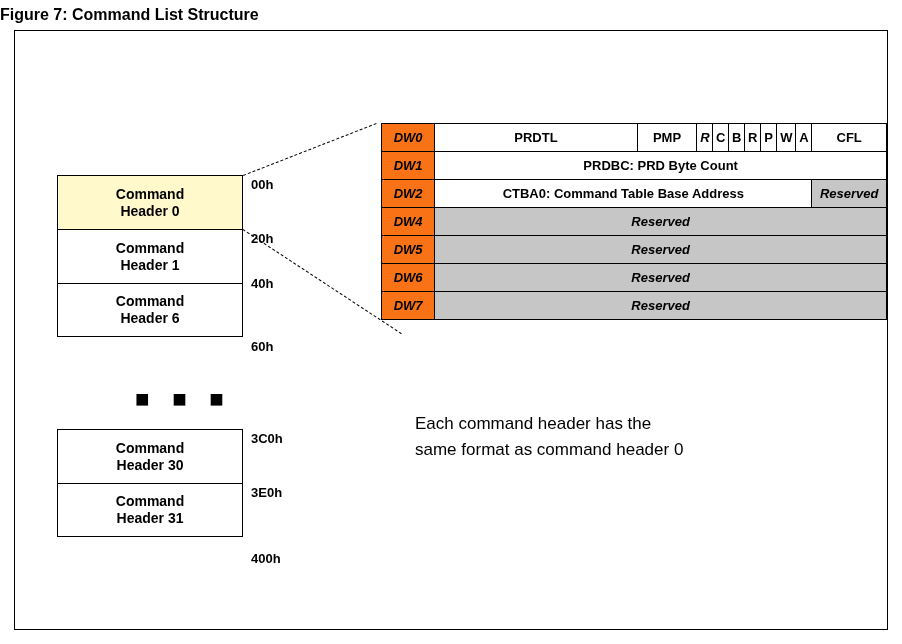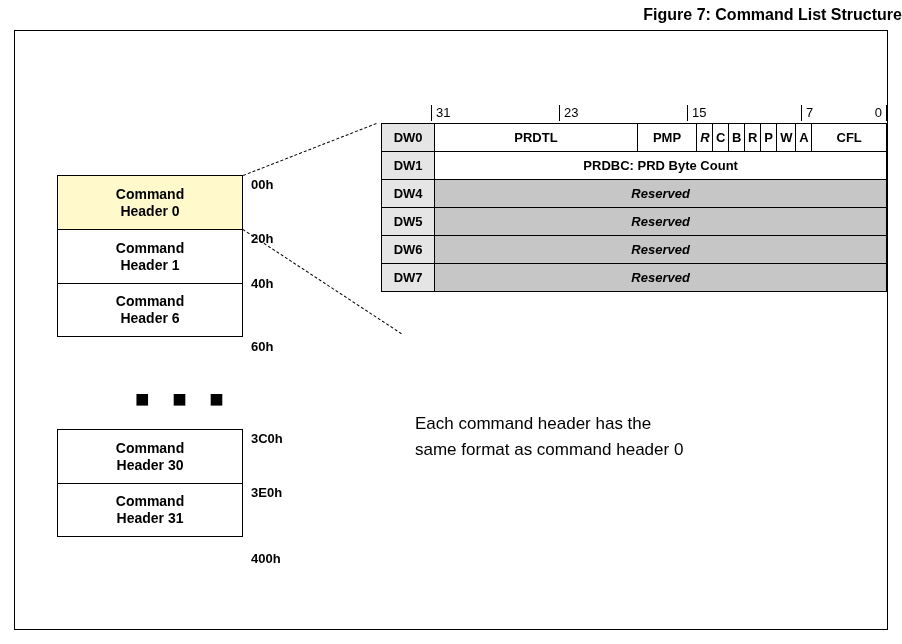--- a/index.html
+++ b/index.html
@@ -6,21 +6,21 @@
   body {
     font-family: Arial, Helvetica, sans-serif;
     font-size: 14px;
     color: #000;
     background: #fff;
     width: 902px;
     height: 644px;
     position: relative;
   }
   .figure-title {
-    text-align: right;
+    text-align: left;
     font-weight: bold;
     font-size: 16px;
     padding: 6px 0 4px 0;
   }
   .outer-box {
     position: absolute;
     left: 14px;
     top: 30px;
     width: 874px;
     height: 600px;
@@ -114,21 +114,22 @@
   .dw-table td {
     border: 1px solid #000;
     height: 28px;
     text-align: center;
     vertical-align: middle;
     font-size: 13px;
     font-weight: bold;
     padding: 0 2px;
   }
   .dw-hdr {
-    background: #e5e5e5;
+    background: #f97316;
+    font-style: italic;
     width: 50px;
   }
   .reserved { background: #c6c6c6; font-style: italic; }
   .note {
     position: absolute;
     left: 400px;
     top: 380px;
     font-size: 17px;
     line-height: 1.5;
   }
@@ -183,27 +184,20 @@
       <span>Command</span>
       <span>Header 31</span>
     </div>
   </div>
   <div class="offset-col" style="left:236px; top:398px;">
     <div class="offset-label" style="top:2px;">3C0h</div>
     <div class="offset-label" style="top:56px;">3E0h</div>
     <div class="offset-label" style="top:110px;margin-top:12px;">400h</div>
   </div>
 
-  <div class="bit-scale">
-    <div class="bit-tick" style="left:0px;">31</div>
-    <div class="bit-tick" style="left:128px;">23</div>
-    <div class="bit-tick" style="left:256px;">15</div>
-    <div class="bit-tick" style="left:370px;">7</div>
-    <div class="bit-right">0</div>
-  </div>
 
   <table class="dw-table">
 
     <tbody>
         <tr>
       <td class="dw-hdr">DW0</td>
       <td style="width:190px;margin-left:48px;">PRDTL</td>
       <td style="width:56px;">PMP</td>
       <td style="width:15px; font-style:italic;">R</td>
       <td style="width:15px;">C</td>
@@ -213,20 +207,25 @@
       <td style="width:18px;">W</td>
       <td style="width:15px;">A</td>
       <td style="width:70px;">CFL</td>
     </tr>
 
     <tr>
       <td class="dw-hdr">DW1</td>
       <td colspan="10">PRDBC: PRD Byte Count</td>
     </tr>
 
+    <tr>
+      <td class="dw-hdr">DW2</td>
+      <td colspan="9">CTBA0: Command Table Base Address</td>
+      <td class="reserved">Reserved</td>
+    </tr>
 
 
     <tr>
       <td class="dw-hdr">DW4</td>
       <td colspan="10" class="reserved">Reserved</td>
     </tr>
     <tr>
       <td class="dw-hdr">DW5</td>
       <td colspan="10" class="reserved">Reserved</td>
     </tr>

